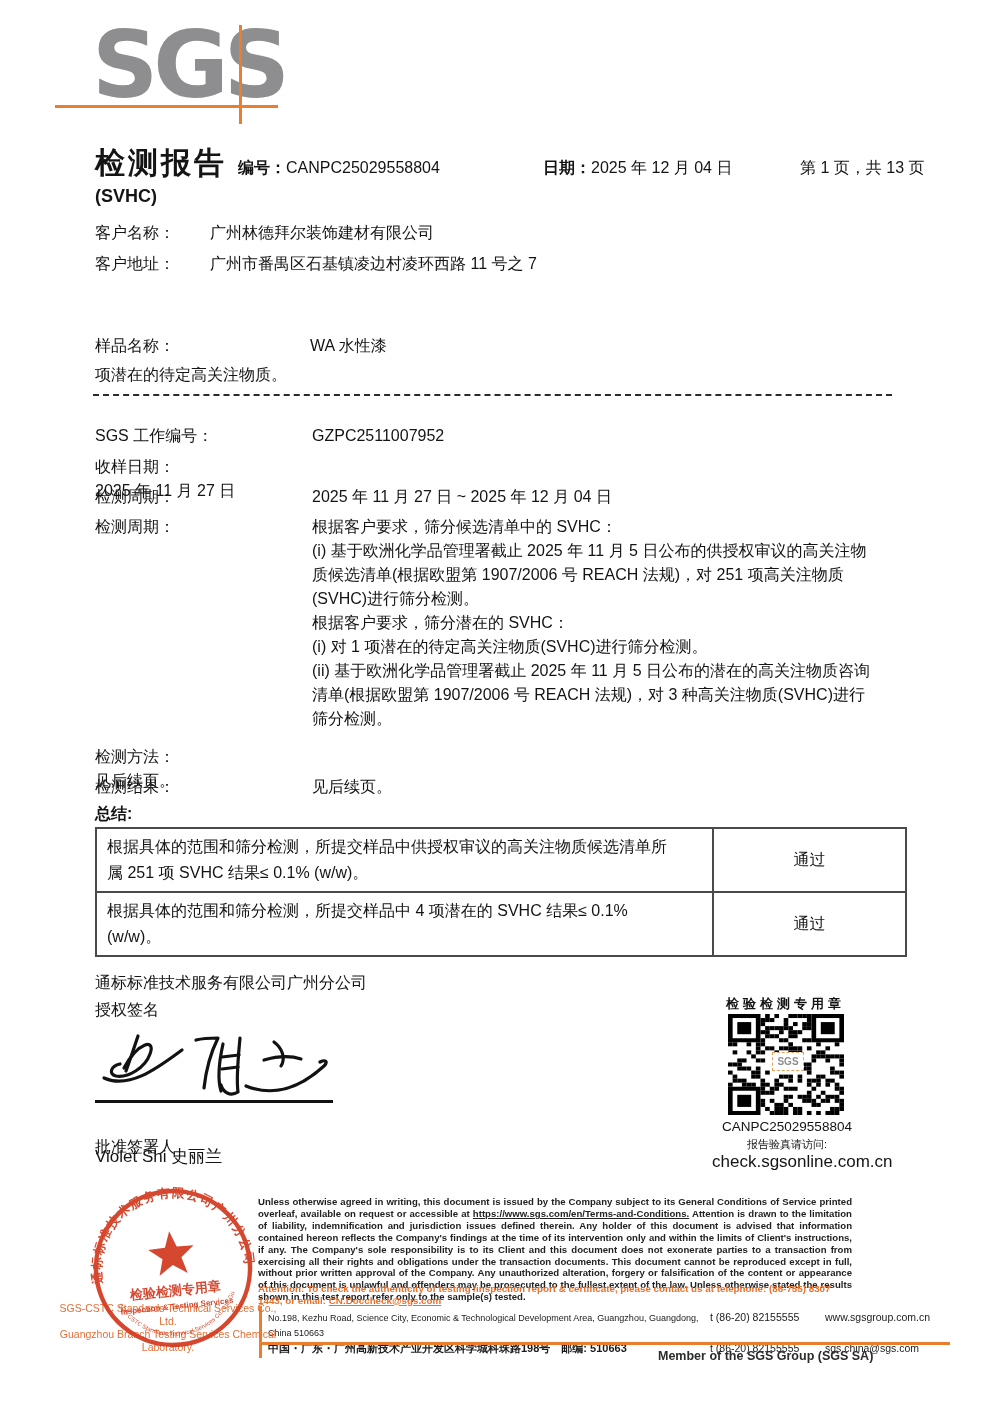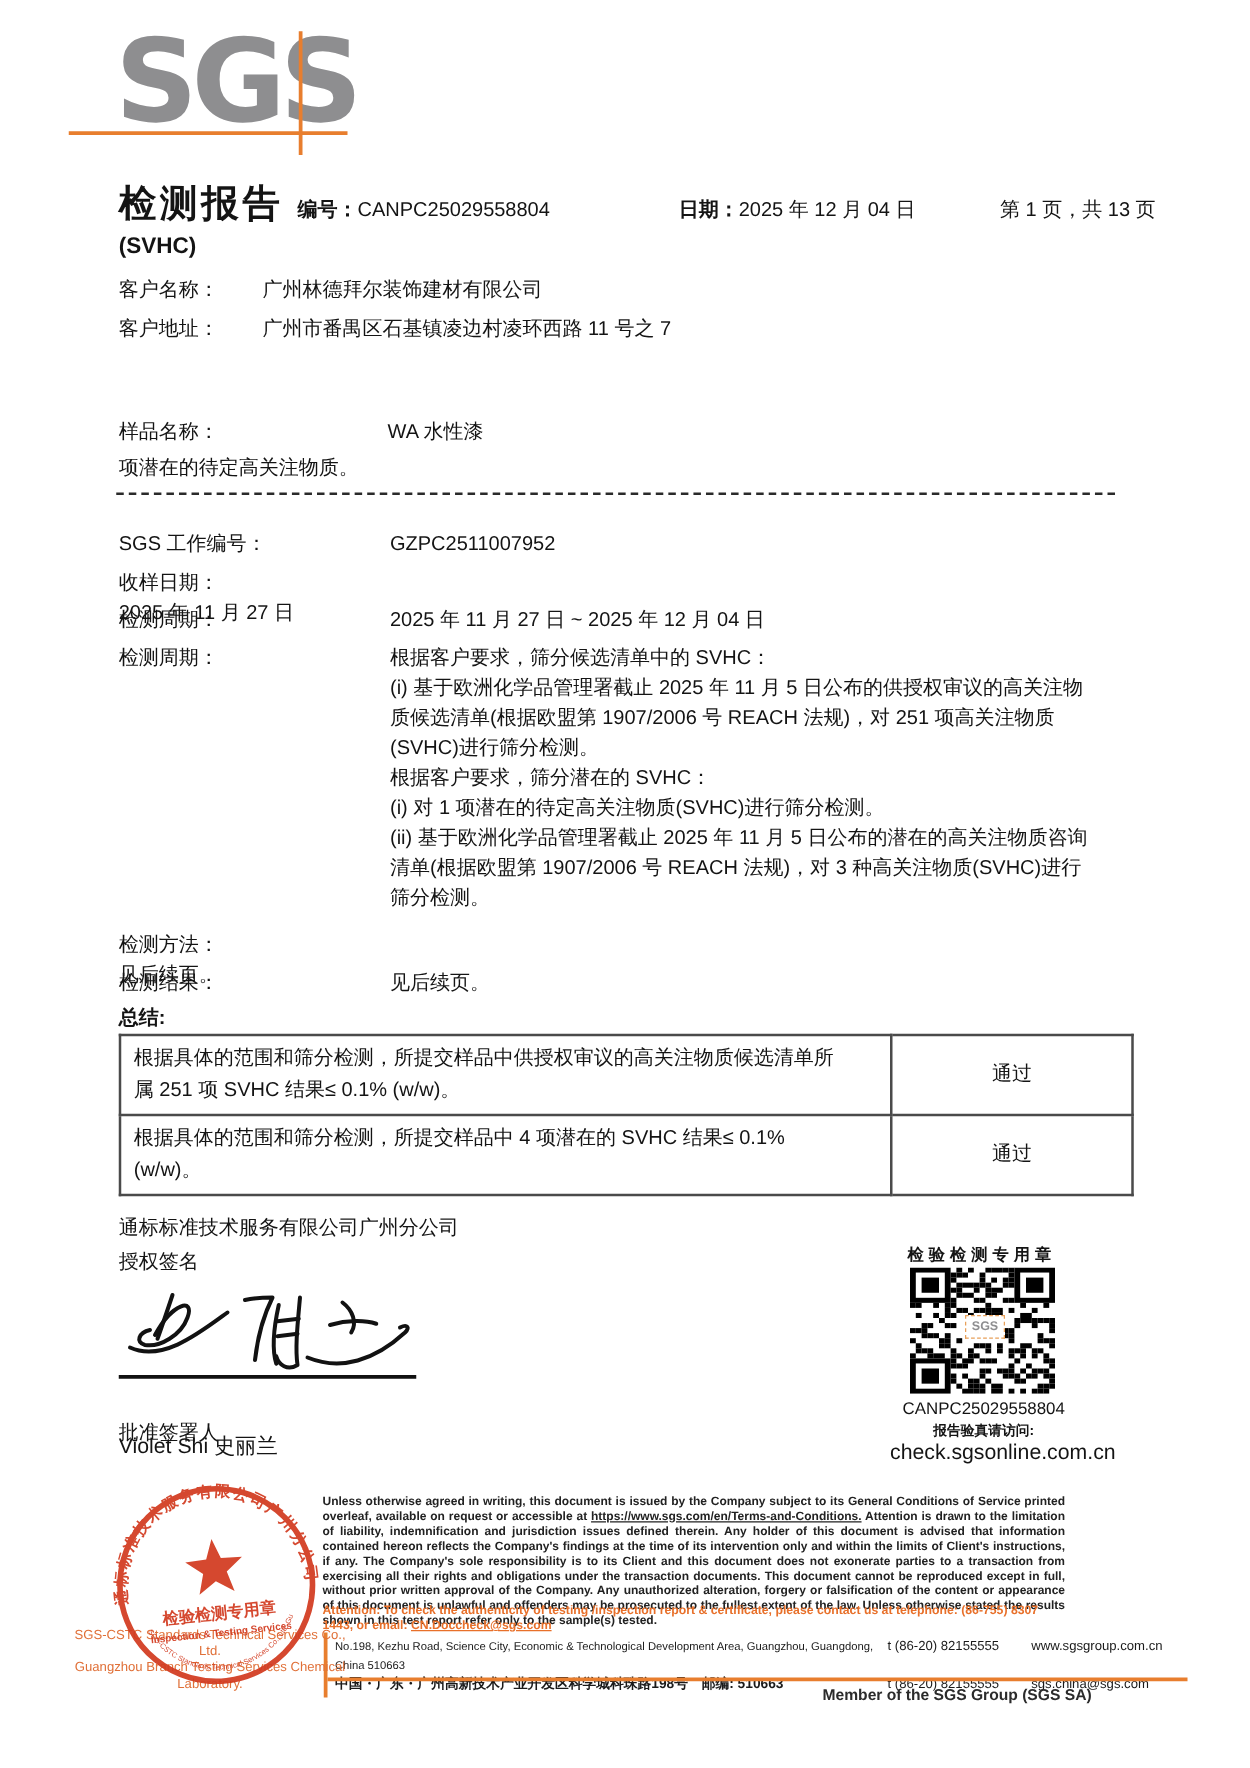--- a/index.html
+++ b/index.html
@@ -49,21 +49,21 @@
 
   
   #qr-hint{position:absolute;left:726px;top:995px;font-size:13px;font-weight:bold;letter-spacing:4px;}
   .qr-box{position:absolute;left:728px;top:1014px;width:116px;height:101px;}
   .qr-box svg{width:100%;height:100%;display:block;}
   .qr-center{position:absolute;left:44px;top:38px;width:30px;height:17px;background:#fff;
              border:1px dashed #e8a05a;display:flex;align-items:center;justify-content:center;
              font-size:10px;font-weight:bold;color:#8e8e90;}
   .qr-cap{position:absolute;left:712px;width:150px;text-align:center;}
   #qr-number{top:1119px;font-size:13.5px;}
-  #qr-verify{top:1137px;font-size:11px;font-weight:bold;}
+  #qr-verify{top:1137px;font-size:11px;font-weight:normal;}
   #qr-url{top:1152px;font-size:17px;}
 
   
   .stamp-caption{position:absolute;left:58px;top:1302px;width:220px;text-align:center;
                  color:#e07038;font-size:10.5px;line-height:13px;z-index:1;}
   .stamp{position:absolute;left:88px;top:1183px;width:170px;height:170px;z-index:2;opacity:.93;}
 
   
   .disclaimer{position:absolute;left:258px;top:1196px;width:594px;font-size:9.6px;line-height:11.9px;
               text-align:justify;color:#222;font-weight:600;}

